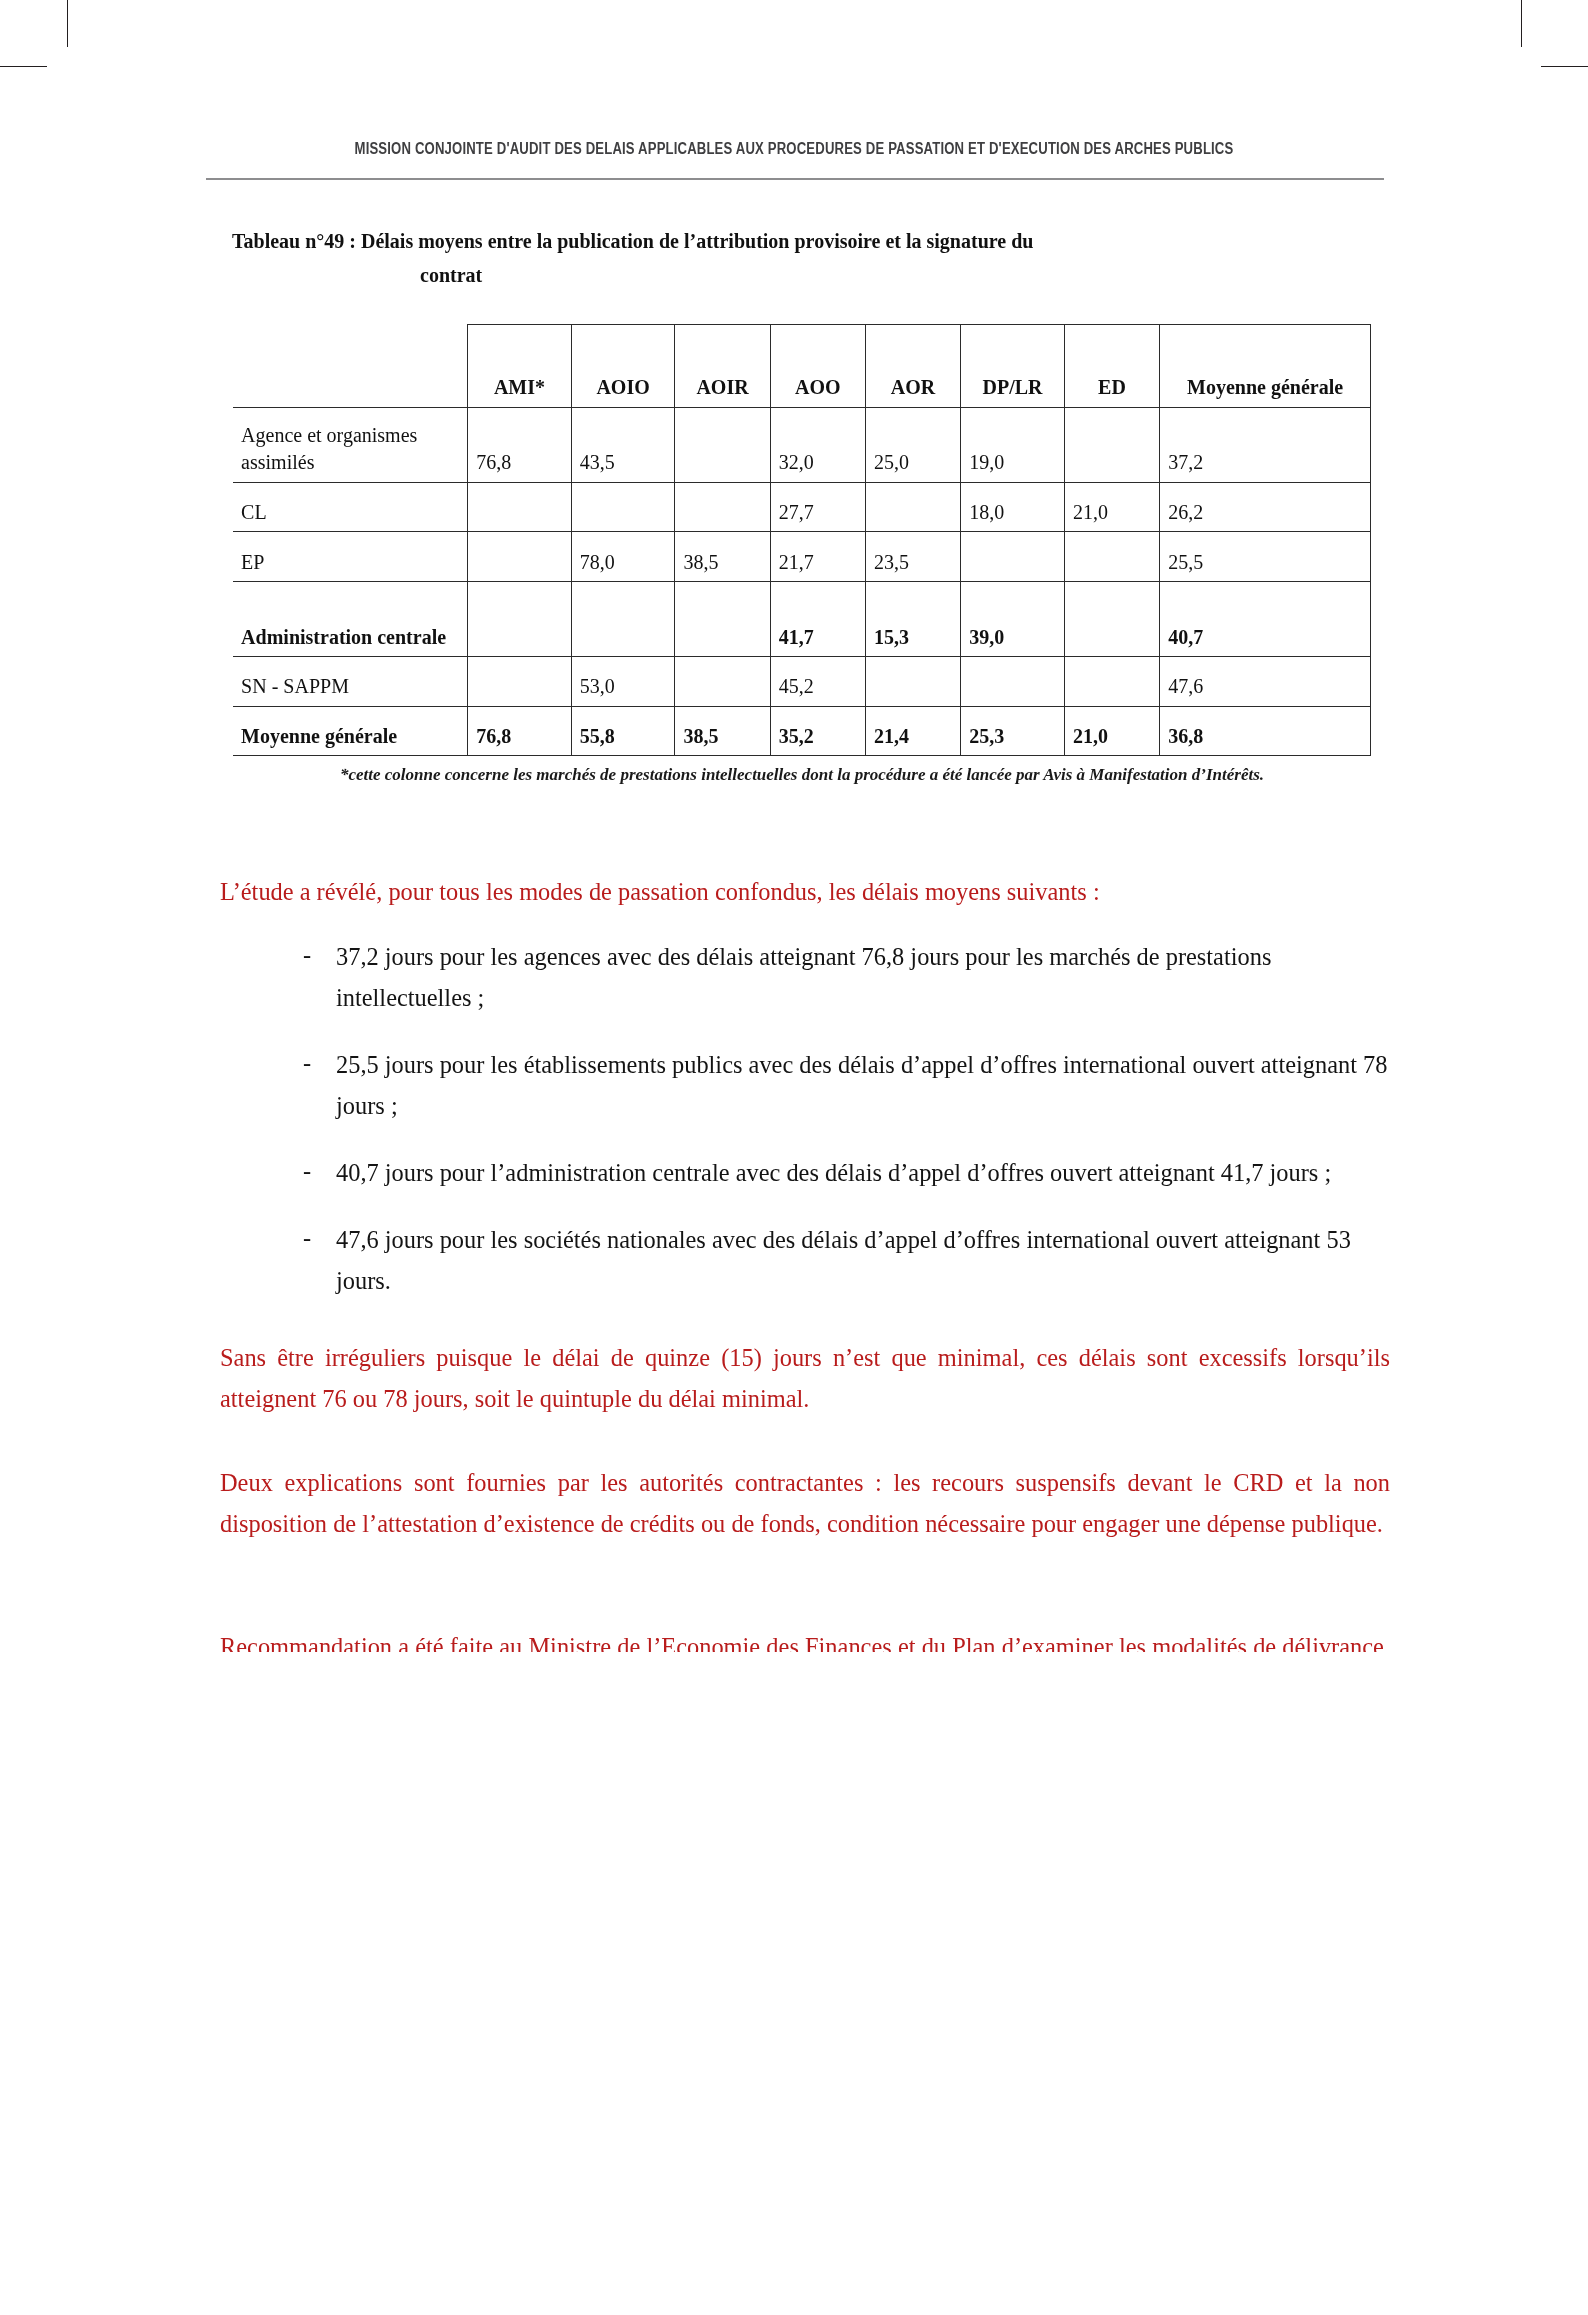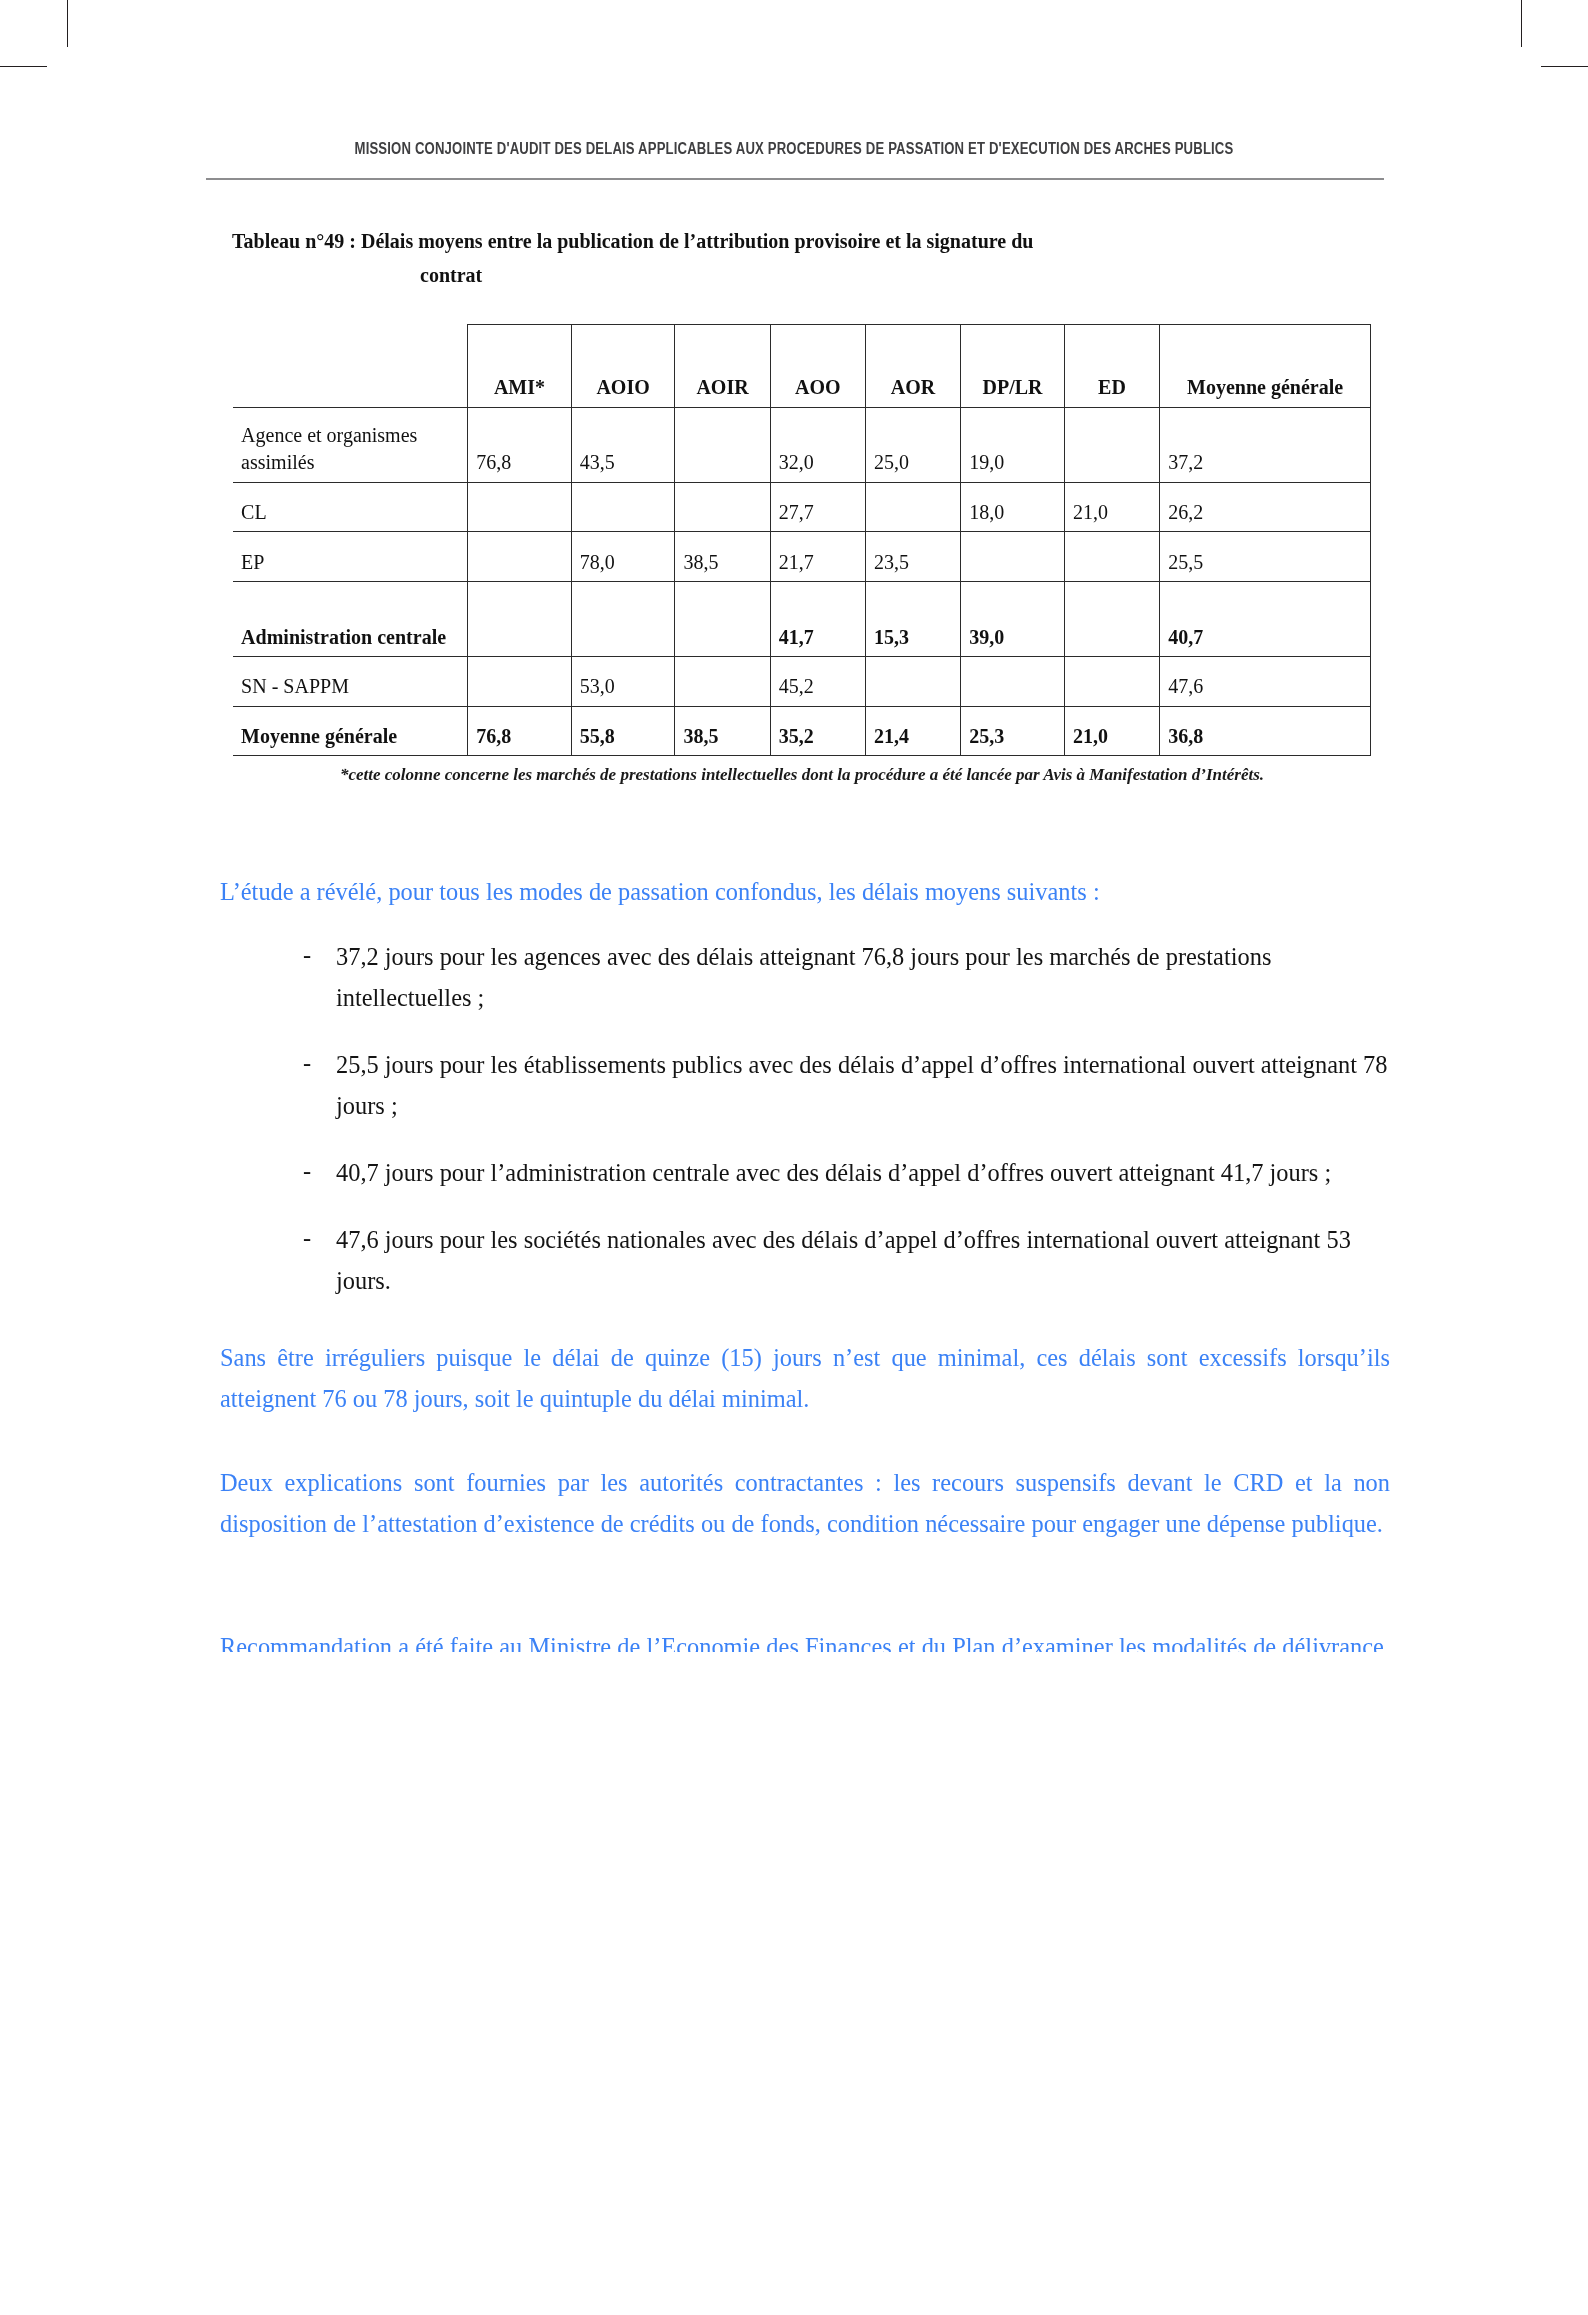--- a/index.html
+++ b/index.html
@@ -137,21 +137,21 @@
     text-align: center;
     color: #1a1a1a;
   }
 
   
   .body-block { position: absolute; left: 220px; width: 1170px; }
   .para {
     font-size: 24.4px;
     line-height: 41px;
     text-align: justify;
-    color: #3b82f6;
+    color: #b91c1c;
     margin: 0;
   }
   .para.lead { text-align: left; }
 
   .bullets {
     list-style: none;
     margin: 0;
     padding: 0 0 0 83px;
   }
   .bullets li {

